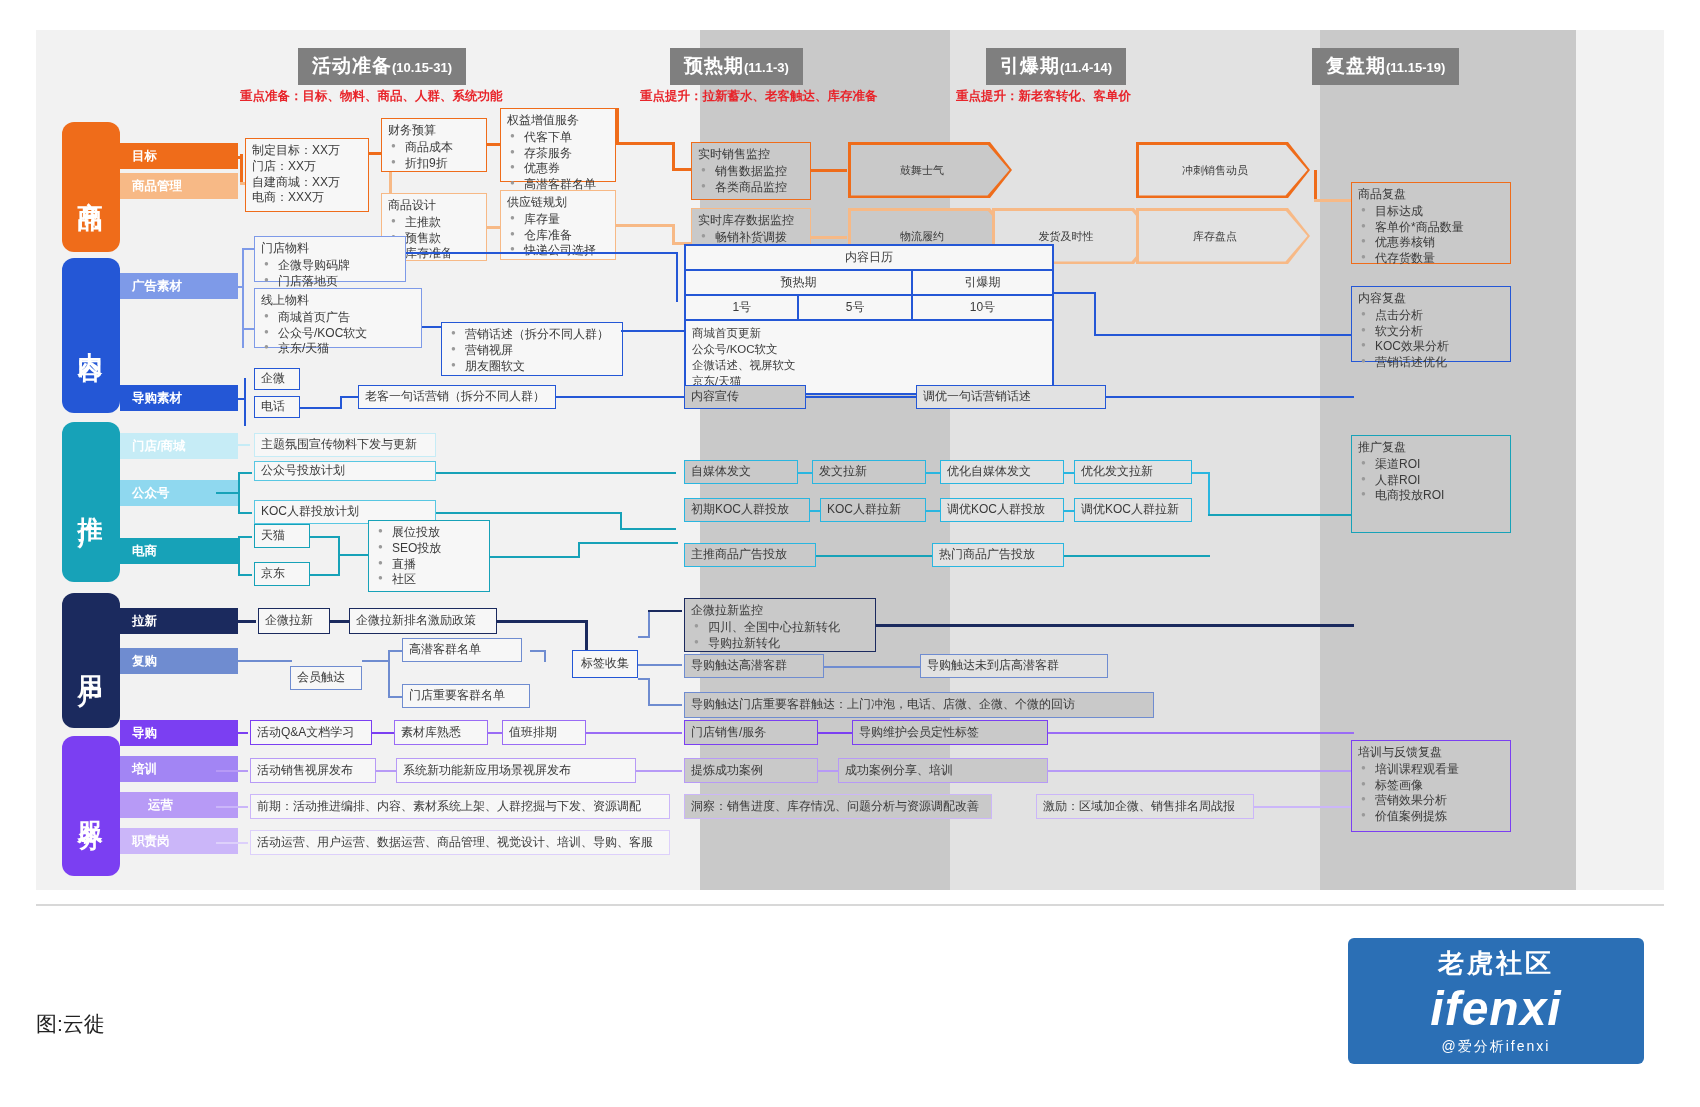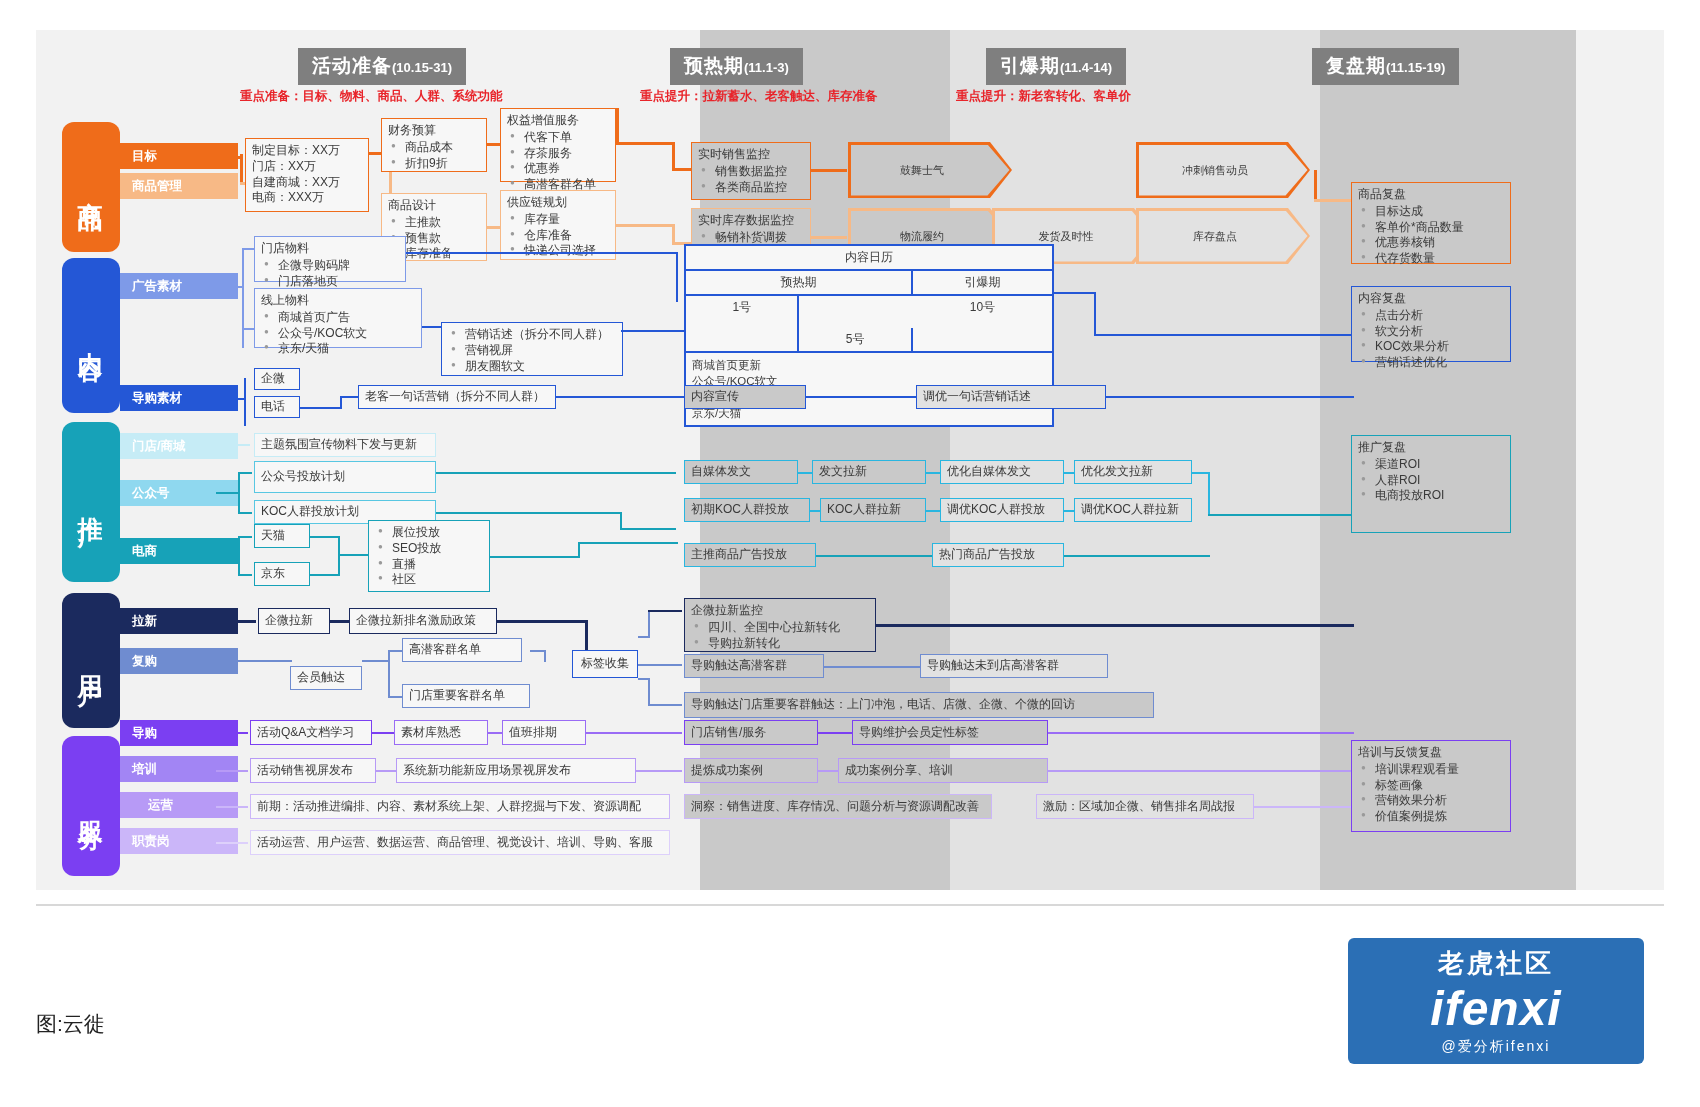--- a/index.html
+++ b/index.html
@@ -326,21 +326,21 @@
     <div class="cal" style="left:648px; top:214px; width:370px;">
       <div class="row rowb">
         <div class="cell" style="width:100%;">内容日历</div>
       </div>
       <div class="row rowb">
         <div class="cell" style="width:62%;">预热期</div>
         <div class="cell" style="width:38%;">引爆期</div>
       </div>
       <div class="row rowb">
         <div class="cell" style="width:31%;">1号</div>
-        <div class="cell" style="width:31%;margin-top:32px;">5号</div>
+        <div class="cell" style="width:31%;">5号</div>
         <div class="cell" style="width:38%;">10号</div>
       </div>
       <div class="row">
         <div class="cell body" style="width:100%;">
           <div>商城首页更新</div>
           <div>公众号/KOC软文</div>
           <div>企微话述、视屏软文</div>
           <div>京东/天猫</div>
         </div>
       </div>
@@ -366,21 +366,21 @@
     </div>
 
     <div class="ln" style="left:180px; top:414px; width:34px; height:1.5px; background:#c6ecf6;"></div>
     <div class="bx ctr" style="left:218px; top:403px; width:182px; height:24px; border-color:#c6ecf6;">主题氛围宣传物料下发与更新</div>
 
     <div class="ln" style="left:180px; top:462px; width:24px; height:2px; background:#17a2b8;"></div>
     <div class="ln" style="left:202px; top:444px; width:2px; height:40px; background:#17a2b8;"></div>
     <div class="ln" style="left:202px; top:442px; width:14px; height:2px; background:#17a2b8;"></div>
     <div class="ln" style="left:202px; top:482px; width:14px; height:2px; background:#17a2b8;"></div>
 
-    <div class="bx ctr" style="left:218px; top:431px; width:182px; height:32px; border-color:#58c7e2;">公众号投放计划</div>
+    <div class="bx ctr" style="left:218px; top:431px; width:182px; height:20px; border-color:#58c7e2;">公众号投放计划</div>
     <div class="bx ctr" style="left:218px; top:470px; width:182px; height:24px; border-color:#58c7e2;">KOC人群投放计划</div>
 
     <div class="ln" style="left:400px; top:442px; width:240px; height:2px; background:#17a2b8;"></div>
     <div class="ln" style="left:400px; top:482px; width:186px; height:2px; background:#17a2b8;"></div>
     <div class="ln" style="left:584px; top:482px; width:2px; height:18px; background:#17a2b8;"></div>
     <div class="ln" style="left:584px; top:498px; width:56px; height:2px; background:#17a2b8;"></div>
 
     <div class="ln" style="left:180px; top:520px; width:24px; height:2px; background:#17a2b8;"></div>
     <div class="ln" style="left:202px; top:506px; width:2px; height:40px; background:#17a2b8;"></div>
     <div class="ln" style="left:202px; top:506px; width:14px; height:2px; background:#17a2b8;"></div>

